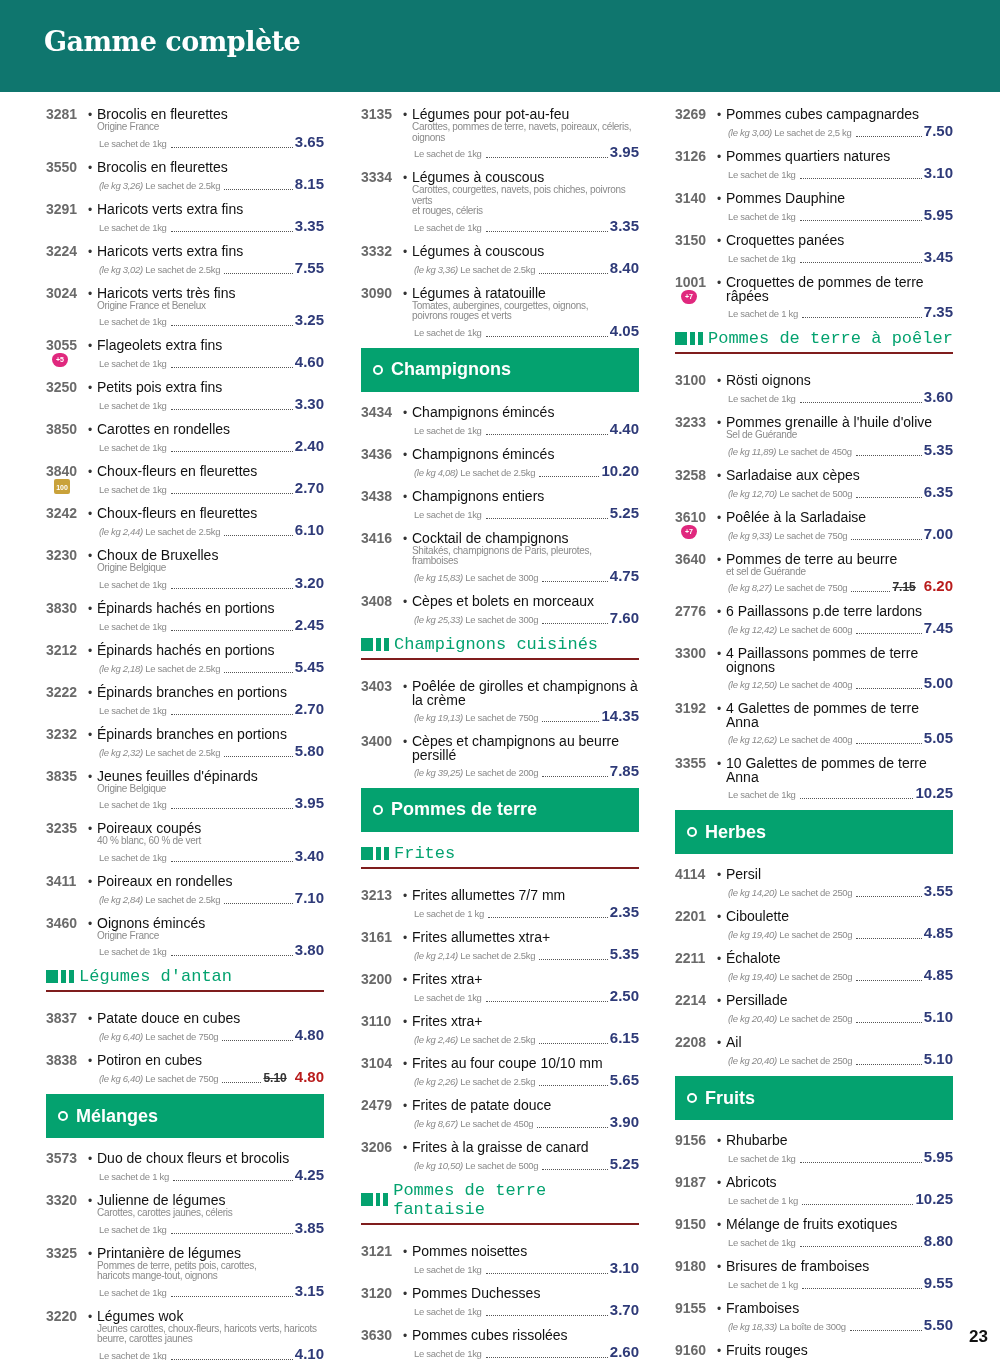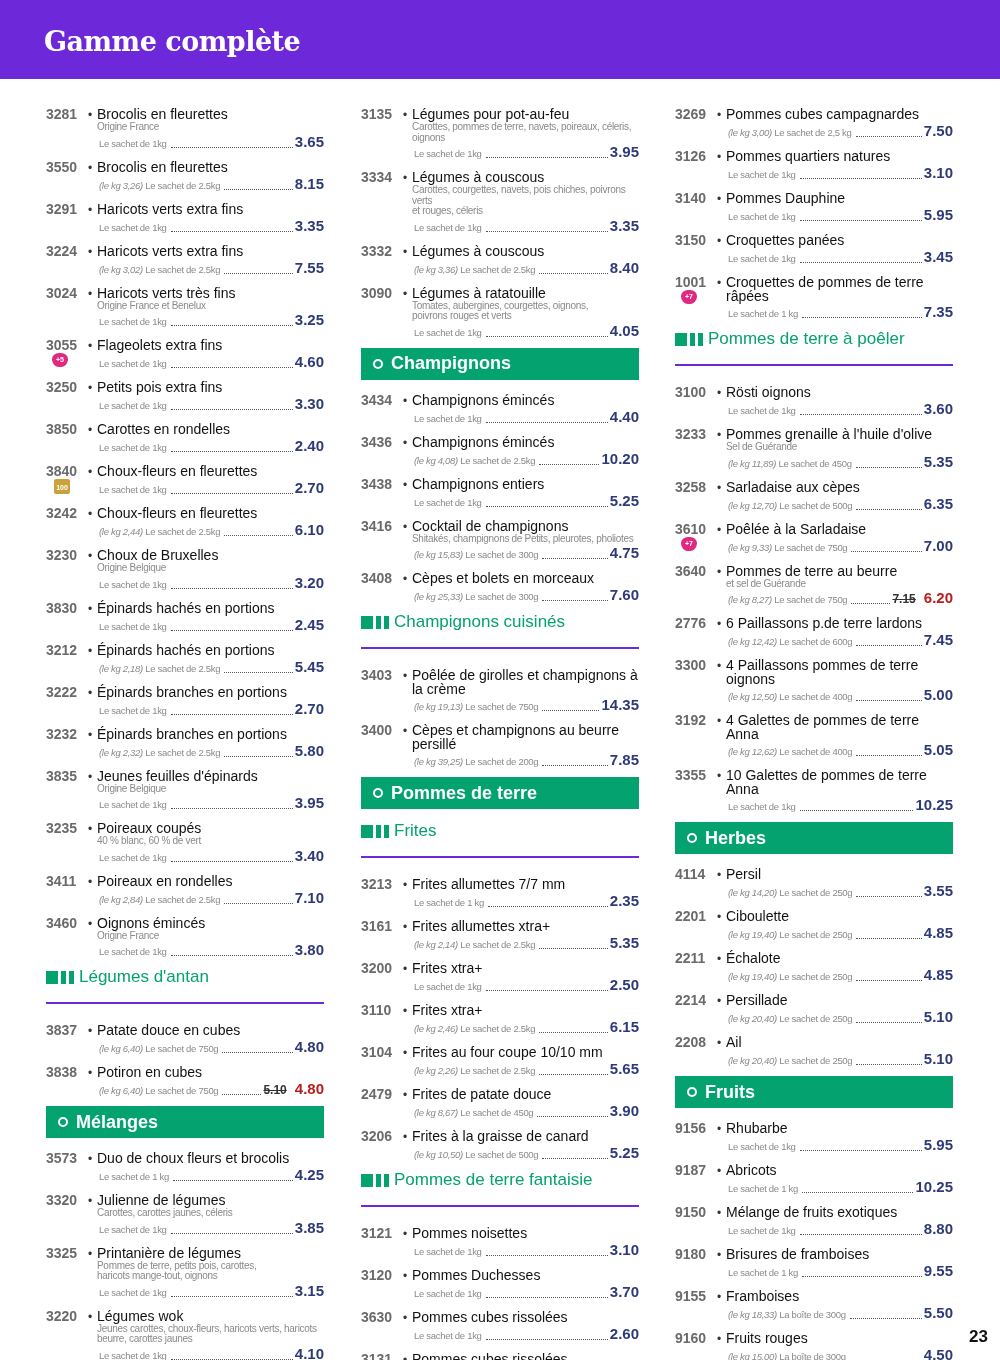--- a/index.html
+++ b/index.html
@@ -1,21 +1,21 @@
 <!DOCTYPE html>
 <html><head>
 <meta charset="utf-8">
 <style>
   * { box-sizing: border-box; margin: 0; padding: 0; }
   html, body { width: 1000px; height: 1360px; background: #ffffff; overflow: hidden; }
   body { font-family: "Liberation Sans", sans-serif; color: #111; position: relative; }
 
   .header {
-    position: absolute; left: 0; top: 0; width: 1000px; height: 79px;
-    background: #6d28d9;
+    position: absolute; left: 0; top: 0; width: 1000px; height: 92px;
+    background: #0f766e;
   }
   .header-title {
     position: absolute; left: 44px; top: 26px;
     font-family: "DejaVu Serif", serif; font-weight: bold;
     font-size: 27px; color: #ffffff; letter-spacing: -0.5px;
   }
 
   .col { position: absolute; top: 106px; width: 278px; }
   .col1 { left: 46px; }
   .col2 { left: 361px; }
@@ -43,31 +43,31 @@
     background: #e0287e; border-radius: 8px 8px 8px 8px / 7px 7px 9px 9px;
     color: #fff; font-size: 7px; font-weight: bold; text-align: center; line-height: 13px;
   }
   .badge-gold {
     position: absolute; left: 8px; top: 16px; width: 16px; height: 15px;
     background: #c9a23a; border-radius: 2px;
     color: #fff; font-size: 7px; font-weight: bold; text-align: center; line-height: 18px;
   }
 
   .cat-band {
-    height: 32px; background: #04a26f; margin: 6px 0 12px 0;
+    height: 44px; background: #04a26f; margin: 6px 0 12px 0;
     display: flex; align-items: center; padding-left: 12px;
   }
   .cat-band .ring {
     width: 10px; height: 10px; border: 2px solid #fff; border-radius: 50%; margin-right: 8px;
   }
   .cat-band .cat-label { color: #fff; font-weight: bold; font-size: 18px; }
 
   .sub-head {
-    border-bottom: 2px solid #6d28d9; margin: 6px 0 18px 0; padding-bottom: 15px;
-    display: flex; align-items: center;
+    border-bottom: 2px solid #7f1d1d; margin: 6px 0 18px 0; padding-bottom: 4px;
+    display: flex; align-items: center; font-family: Liberation Mono, monospace;
   }
   .sub-head .sq { width: 12px; height: 13px; background: #04a26f; margin-right: 3px; }
   .sub-head .bar { width: 5px; height: 13px; background: #04a26f; margin-right: 3px; }
   .sub-head .sub-label { color: #04a26f; font-size: 17px; margin-left: 2px; }
 
   .footer-note {
     position: absolute; left: 410px; top: 1379px; font-size: 11px; color: #222;
     letter-spacing: -0.2px;
   }
   .page-number {
@@ -507,21 +507,21 @@
         <span class="dots"></span>
         <span class="price">5.25</span>
       </div>
     </div>
     <div class="item">
       <div class="item-line">
         <span class="code">3416</span>
         <span class="bullet">•</span>
         <span class="name">Cocktail de champignons</span>
       </div>
-      <div class="sub">Shitakés, champignons de Petits, pleurotes, pholiotes</div>
+      <div class="sub">Shitakés, champignons de Paris, pleurotes, framboises</div>
       <div class="price-line">
         <span class="pack"><i>(le kg 15,83)</i> <span>Le sachet de 300g</span></span>
         <span class="dots"></span>
         <span class="price">4.75</span>
       </div>
     </div>
     <div class="item">
       <div class="item-line">
         <span class="code">3408</span>
         <span class="bullet">•</span>

